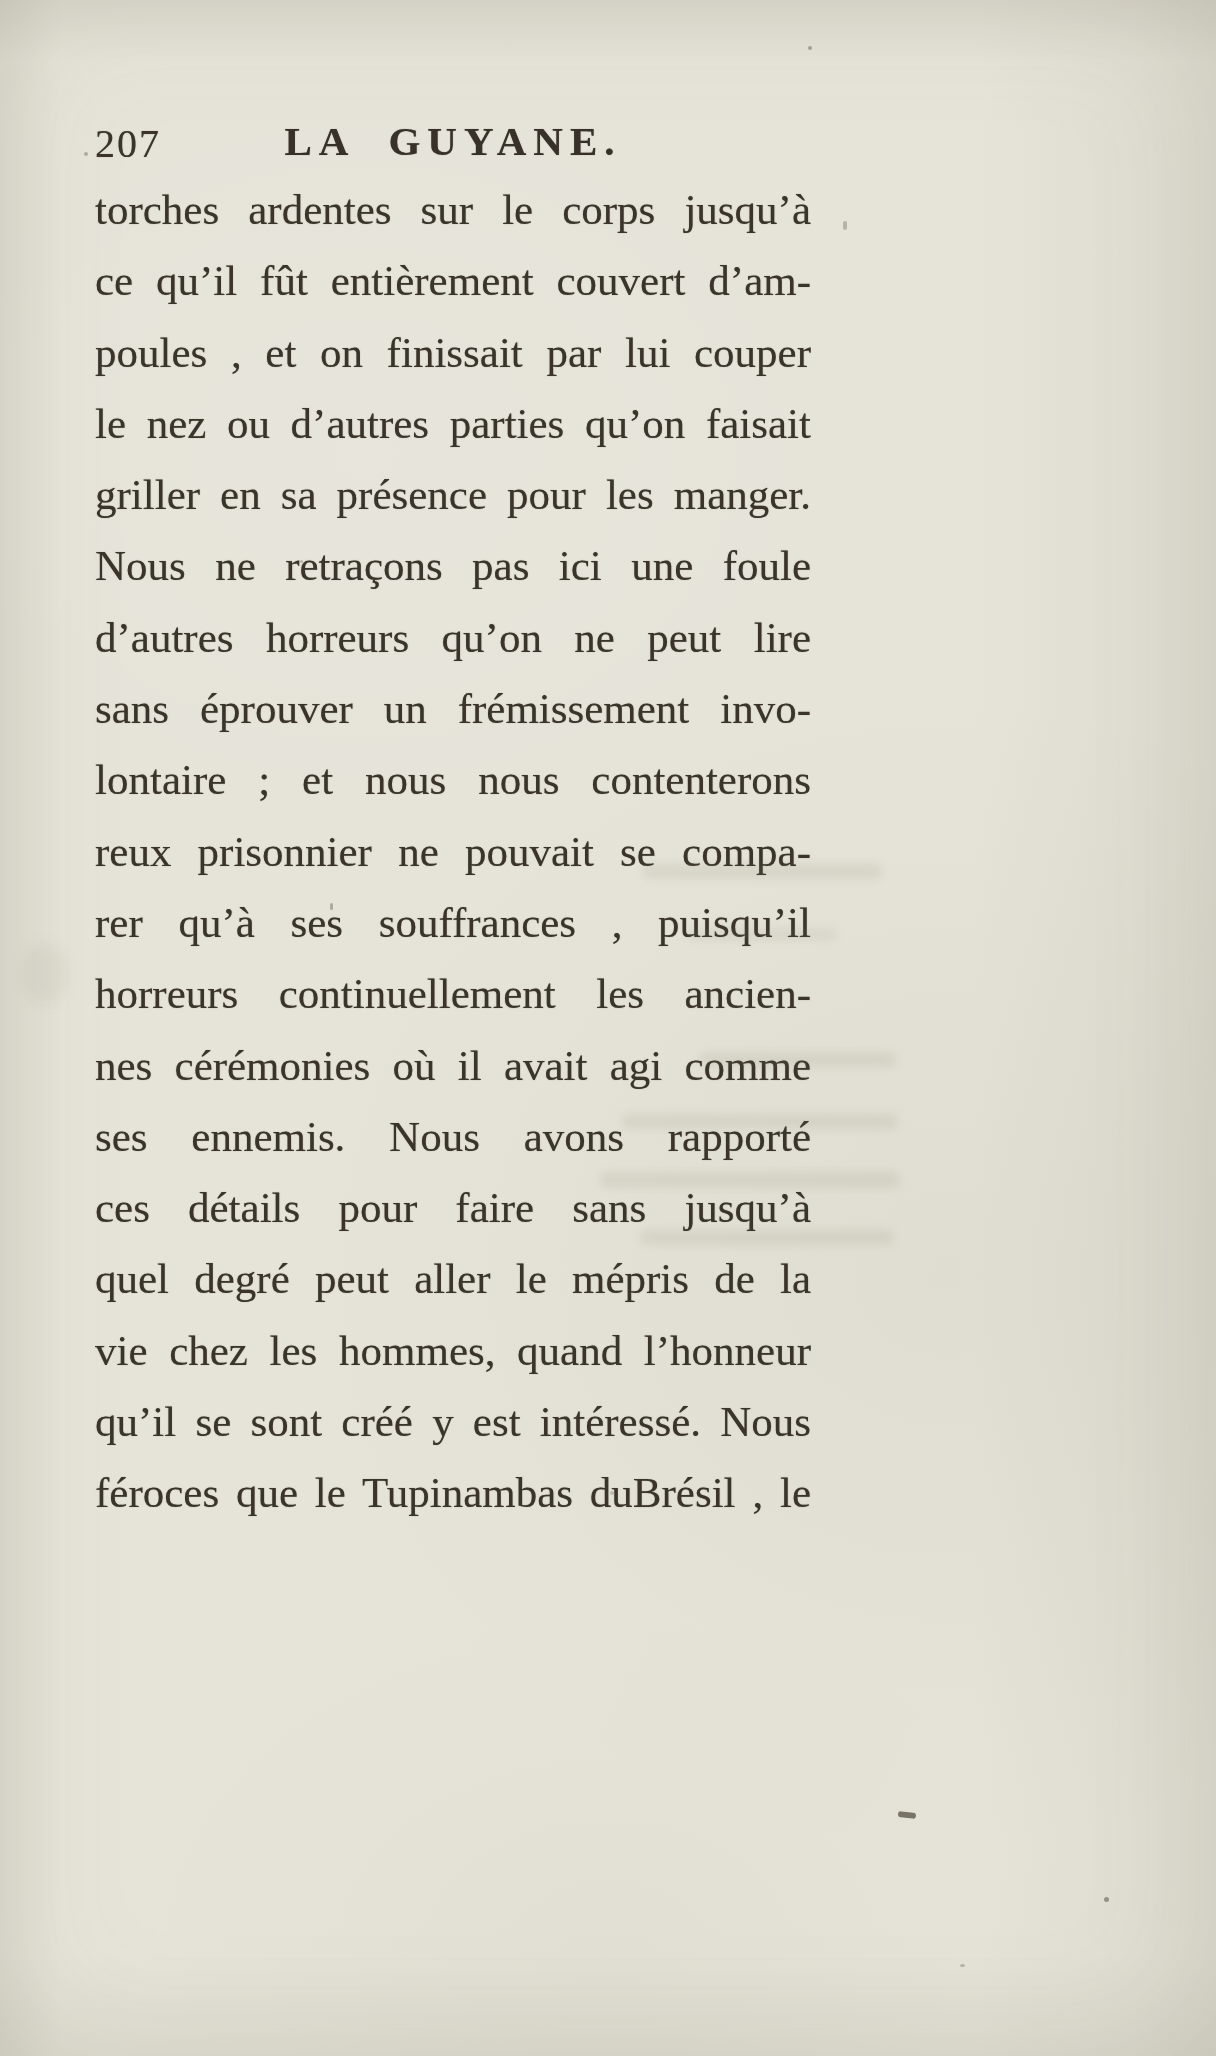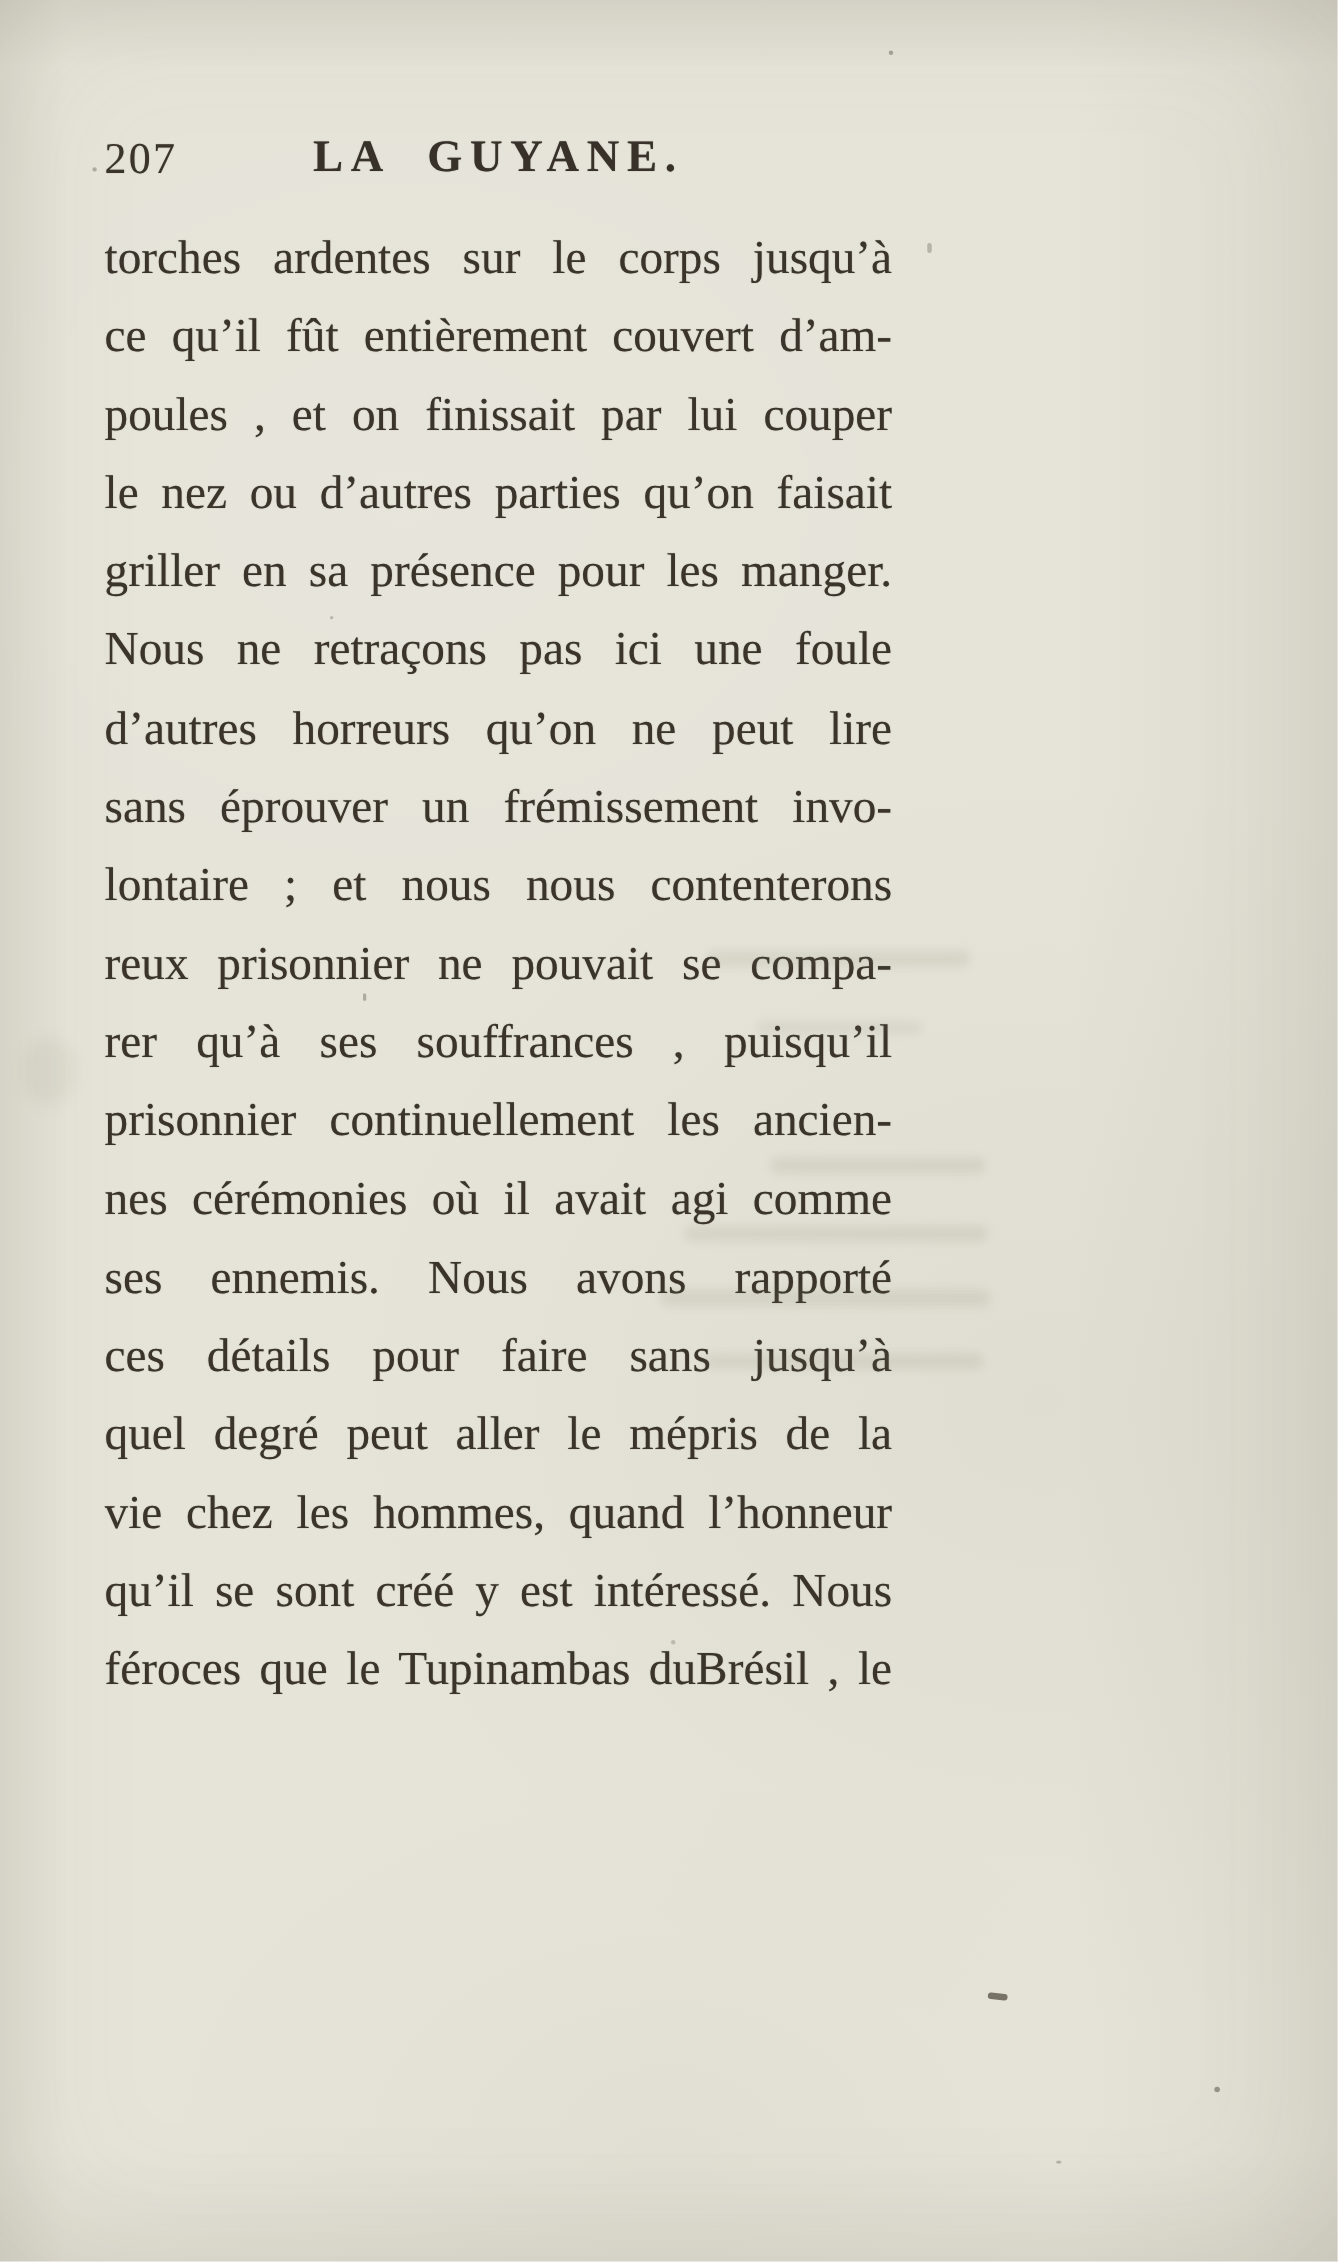--- a/index.html
+++ b/index.html
@@ -24,21 +24,21 @@
     text-shadow:0 0 1px rgba(55,49,42,0.55);
   }
   .page-number{
     position:absolute;left:95px;top:119px;width:716px;
     font-size:40px;line-height:50px;color:#3a342b;
     letter-spacing:2px;
     text-shadow:0 0 1px rgba(55,49,42,0.5);
   }
 
   .text-block{
-    position:absolute;left:95px;top:199px;width:716px;
+    position:absolute;left:95px;top:174px;width:716px;
     color:#3a342b;font-size:43px;
   }
   .line{
     height:71.3px;line-height:71.3px;
     text-align:justify;overflow:hidden;
     text-shadow:0 0 1px rgba(58,52,43,0.5);
   }
   .line::after{content:"";display:inline-block;width:100%;height:0;}
 
   
@@ -82,21 +82,21 @@
     <div class="line">ce qu’il fût entièrement couvert d’am-</div>
     <div class="line">poules , et on finissait par lui couper</div>
     <div class="line">le nez ou d’autres parties qu’on faisait</div>
     <div class="line">griller en sa présence pour les manger.</div>
     <div class="line">Nous ne retraçons pas ici une foule</div>
     <div class="line">d’autres horreurs qu’on ne peut lire</div>
     <div class="line">sans éprouver un frémissement invo-</div>
     <div class="line">lontaire ; et nous nous contenterons</div>
     <div class="line">reux prisonnier ne pouvait se compa-</div>
     <div class="line">rer qu’à ses souffrances , puisqu’il</div>
-    <div class="line">prisonnier continuellement les ancien-</div>
+    <div class="line">horreurs continuellement les ancien-</div>
     <div class="line">nes cérémonies où il avait agi comme</div>
     <div class="line">ses ennemis. Nous avons rapporté</div>
     <div class="line">ces détails pour faire sans jusqu’à</div>
     <div class="line">quel degré peut aller le mépris de la</div>
     <div class="line">vie chez les hommes, quand l’honneur</div>
     <div class="line">qu’il se sont créé y est intéressé. Nous</div>
     <div class="line">féroces que le Tupinambas duBrésil , le</div>
   </div>
 
   <div class="ghost g1"></div>

